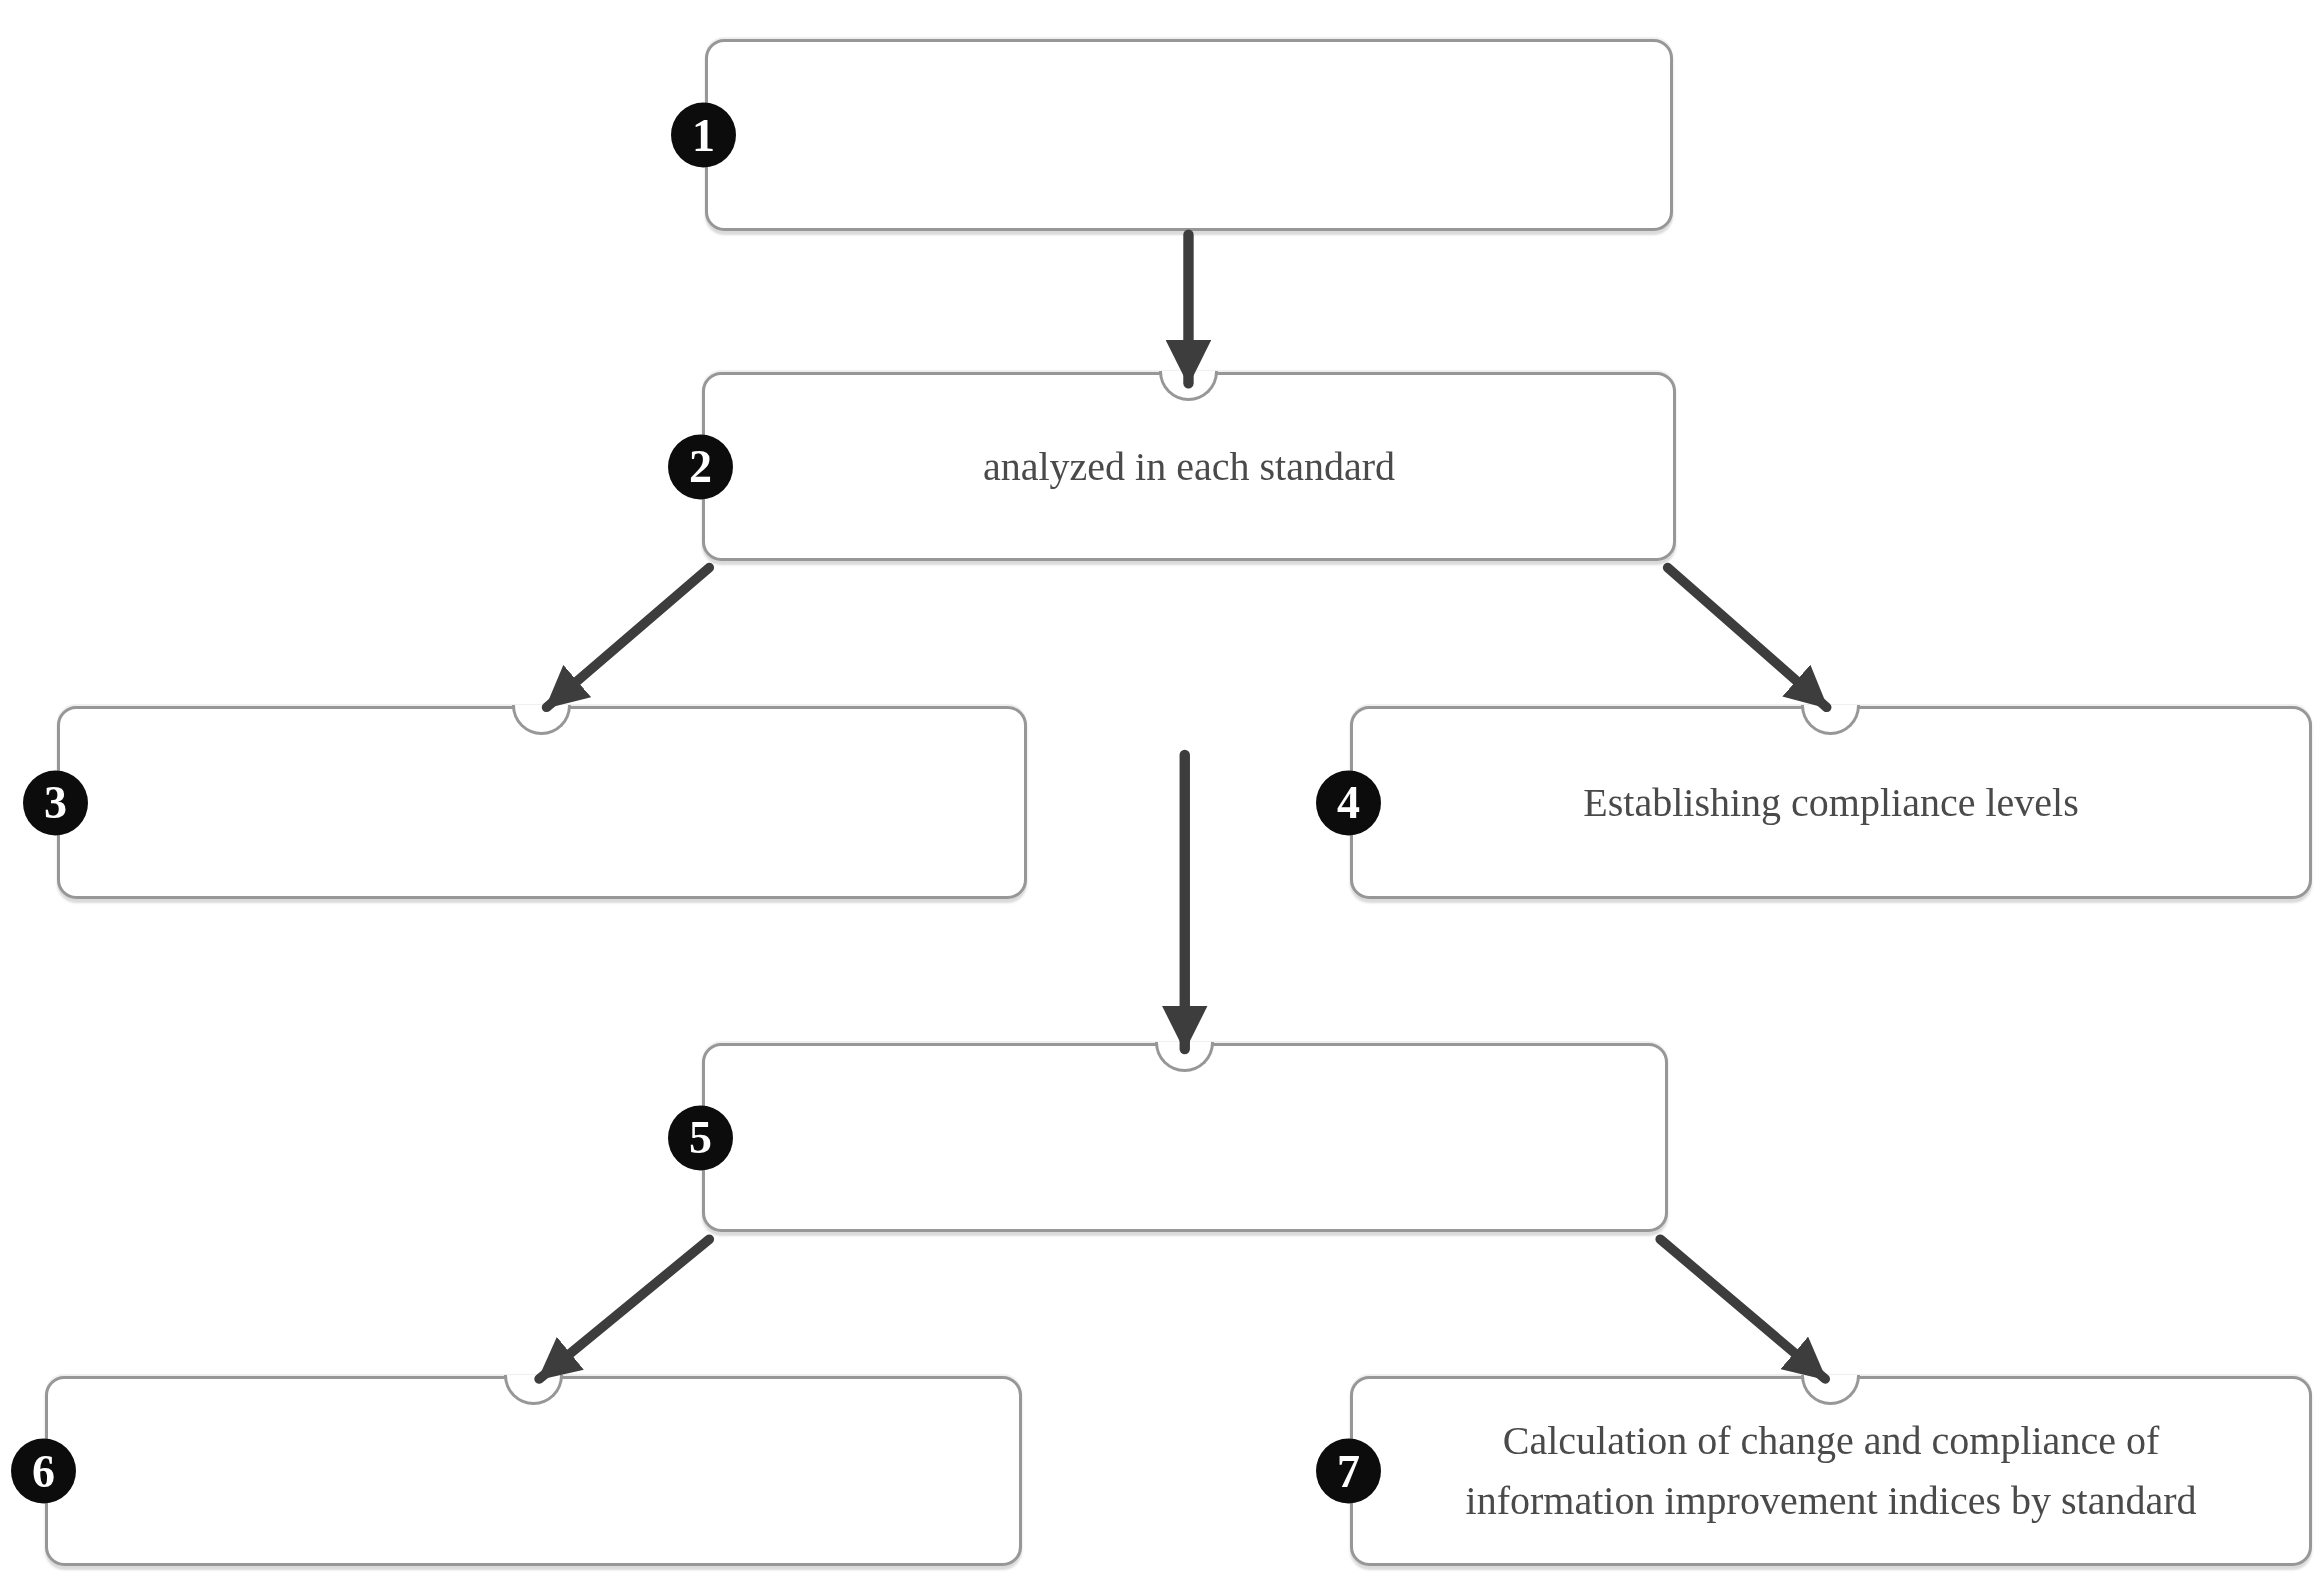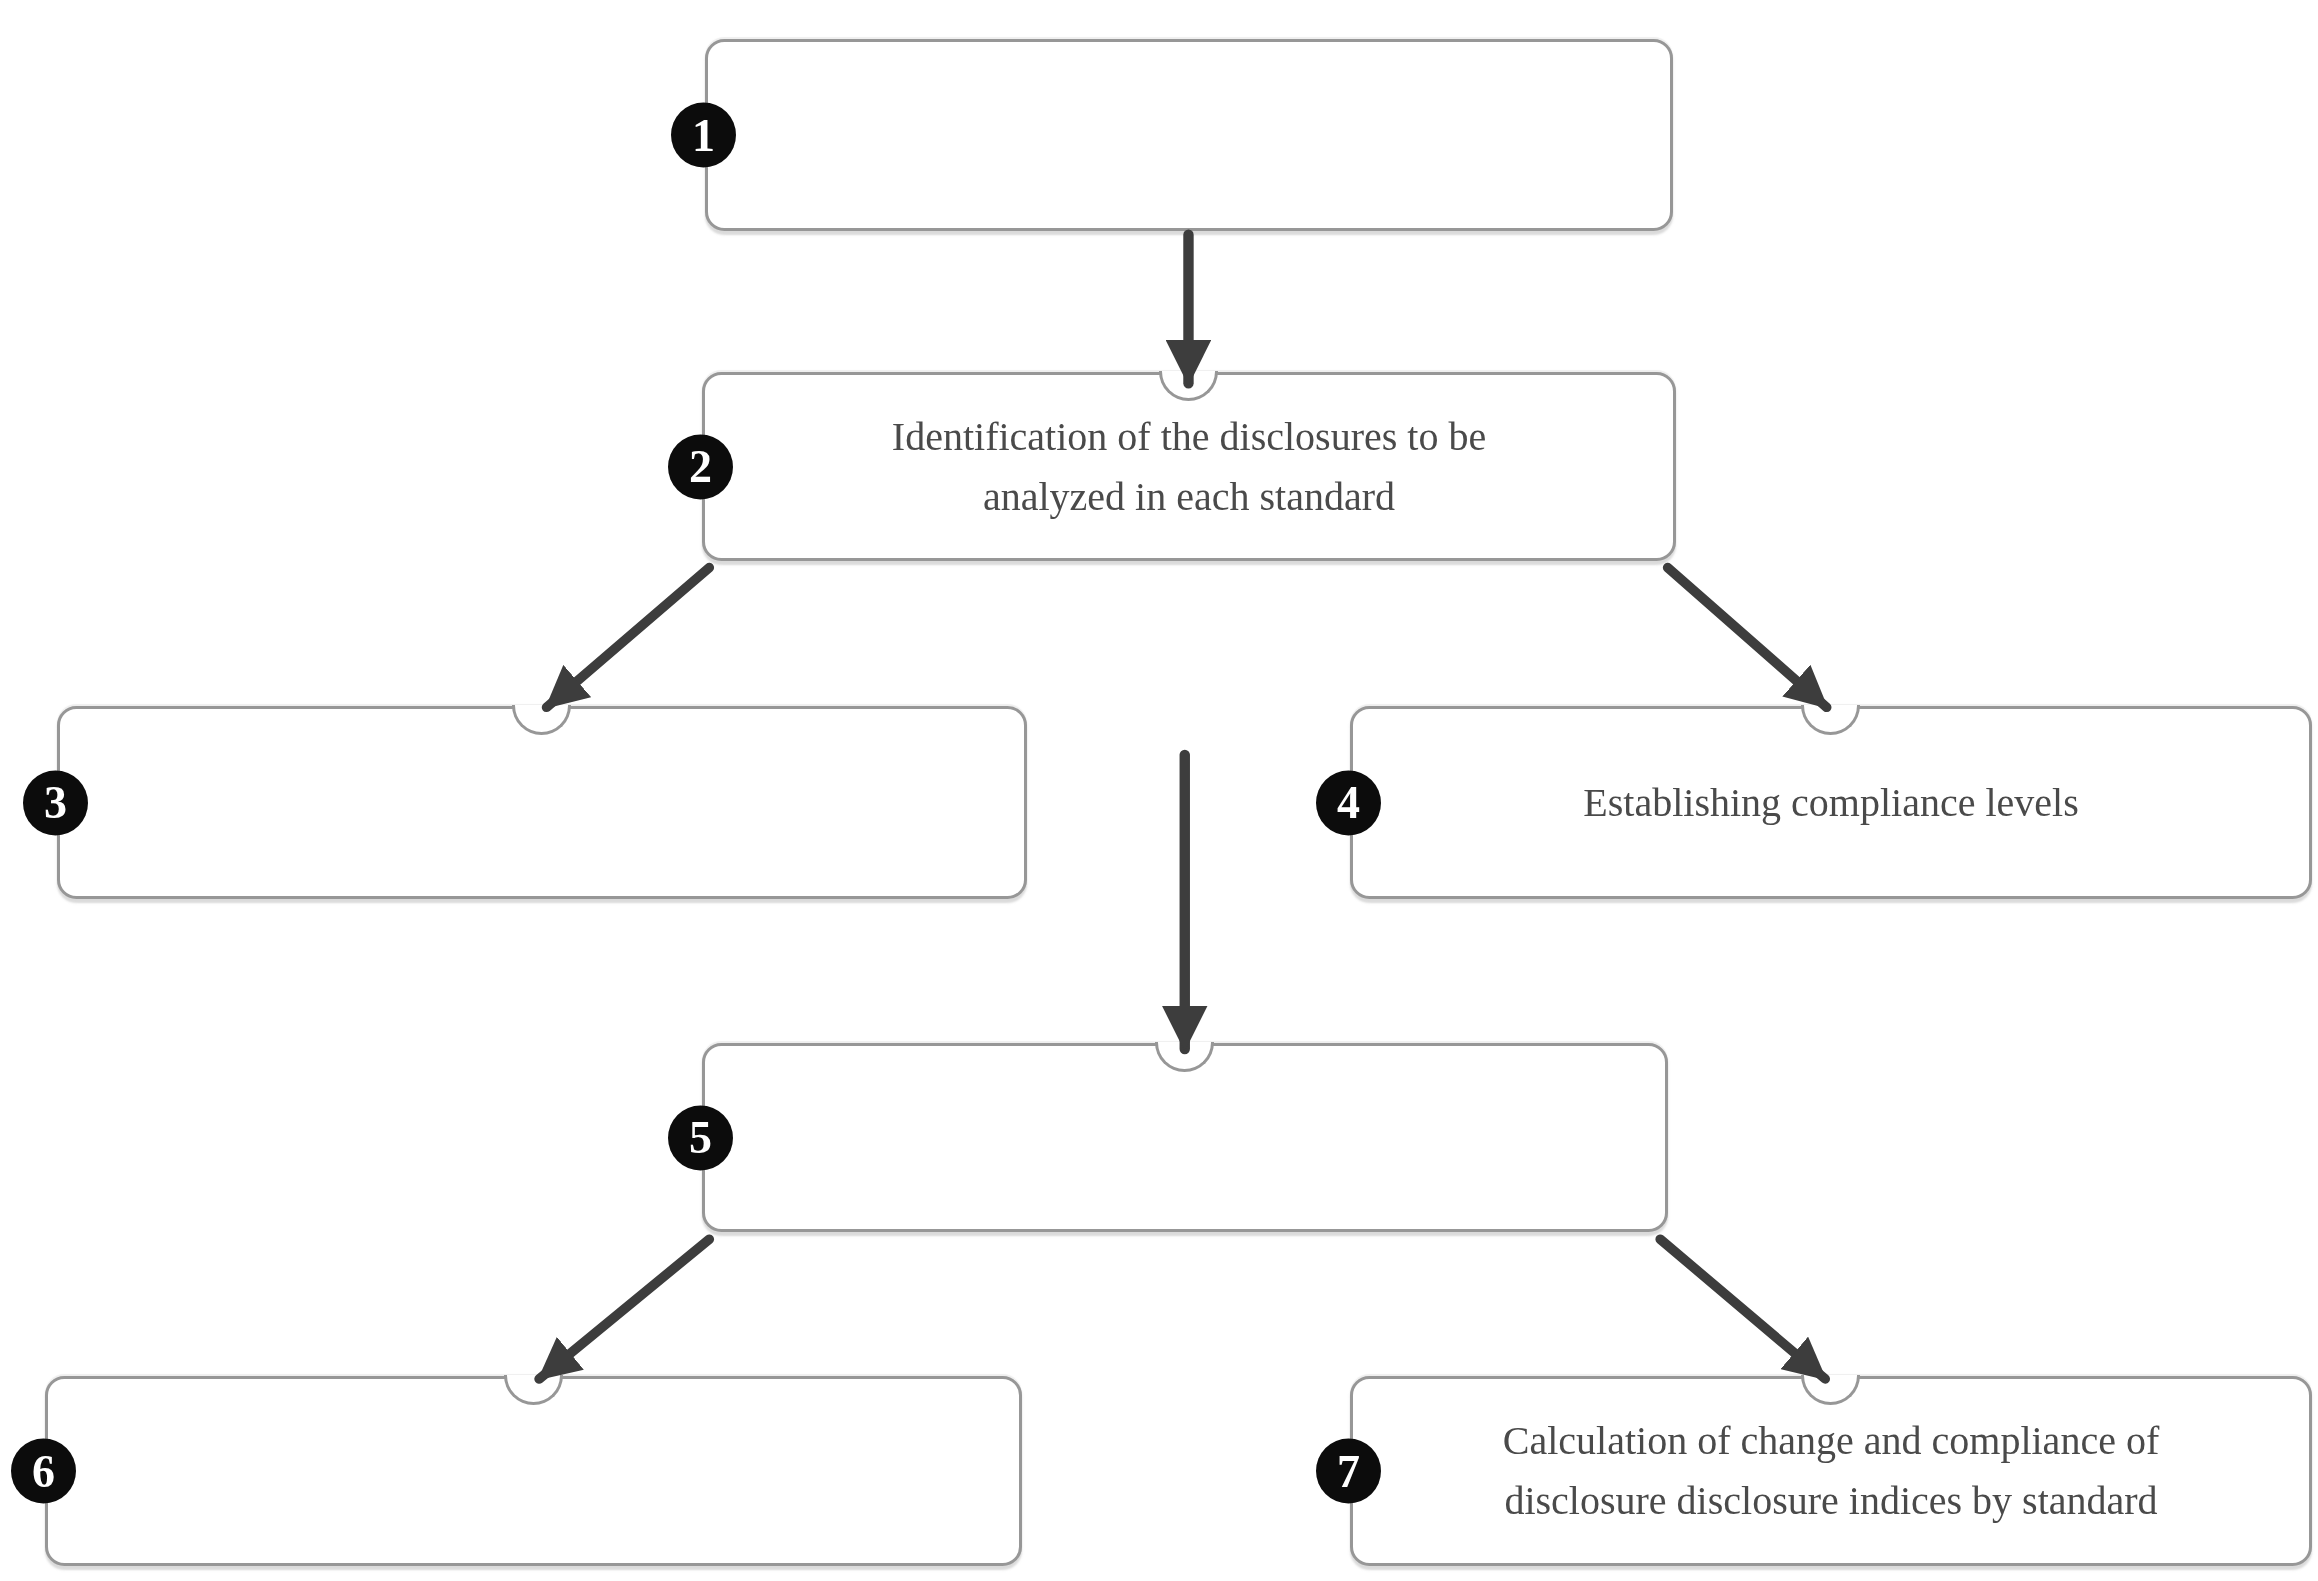--- a/index.html
+++ b/index.html
@@ -81,21 +81,20 @@
 <div class="canvas">
 
   <div class="node" id="n1">
     <span class="badge">1</span>
     <span class="line"></span>
   </div>
 
   <div class="node" id="n2">
     <span class="notch"></span>
     <span class="badge">2</span>
-    <span class="line">Identification of the disclosures to be</span>
     <span class="line">analyzed in each standard</span>
   </div>
 
   <div class="node" id="n3">
     <span class="notch"></span>
     <span class="badge">3</span>
     <span class="line"></span>
   </div>
 
   <div class="node" id="n4">
@@ -113,21 +112,21 @@
 
   <div class="node" id="n6">
     <span class="notch"></span>
     <span class="badge">6</span>
   </div>
 
   <div class="node" id="n7">
     <span class="notch"></span>
     <span class="badge">7</span>
     <span class="line">Calculation of change and compliance of</span>
-    <span class="line">disclosure disclosure indices by standard</span>
+    <span class="line">information improvement indices by standard</span>
   </div>
 
   <svg class="arrows" viewBox="0 0 3120 2128" xmlns="http://www.w3.org/2000/svg">
     <defs>
       <marker id="ah" viewBox="0 0 10 10" refX="9.5" refY="5" markerWidth="4.4" markerHeight="4.4" orient="auto">
         <path d="M 0 0 L 10 5 L 0 10 Z" fill="#3d3d3d"></path>
       </marker>
     </defs>
     <line x1="1599" y1="316" x2="1599" y2="516" stroke="#3d3d3d" stroke-width="14" stroke-linecap="round" marker-end="url(#ah)"></line>
     <line x1="954" y1="764" x2="735" y2="952" stroke="#3d3d3d" stroke-width="13" stroke-linecap="round" marker-end="url(#ah)"></line>

